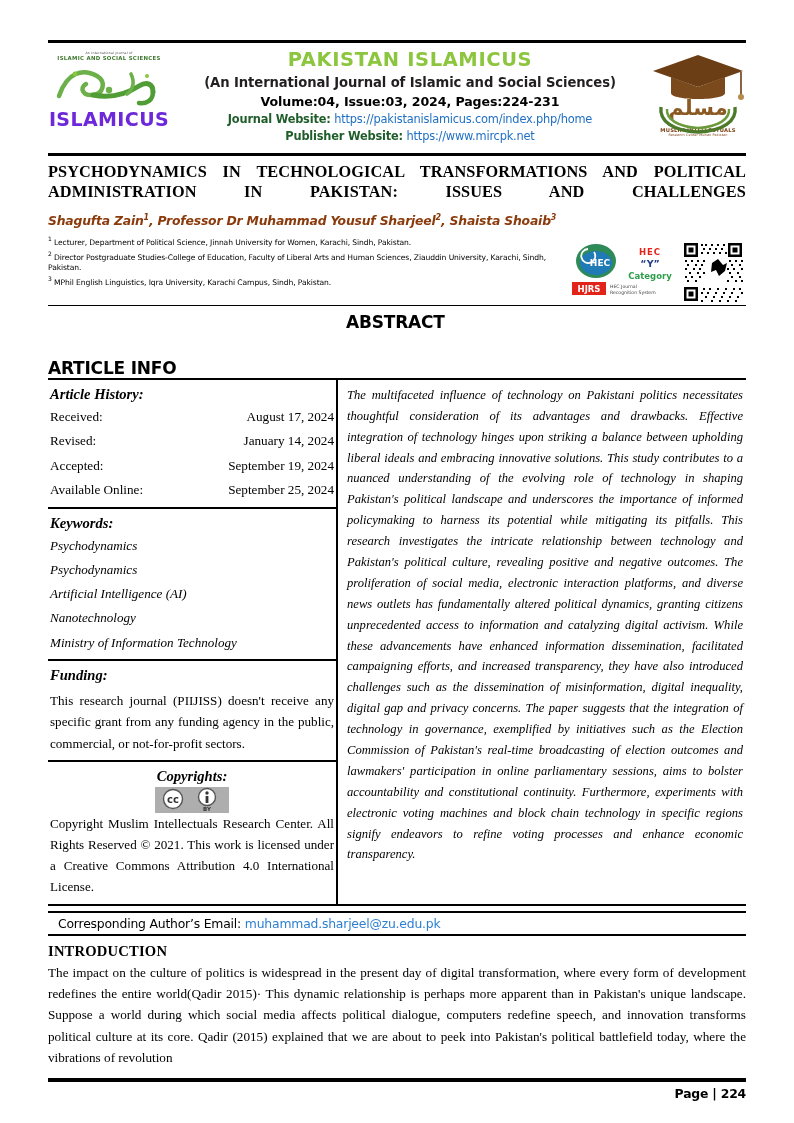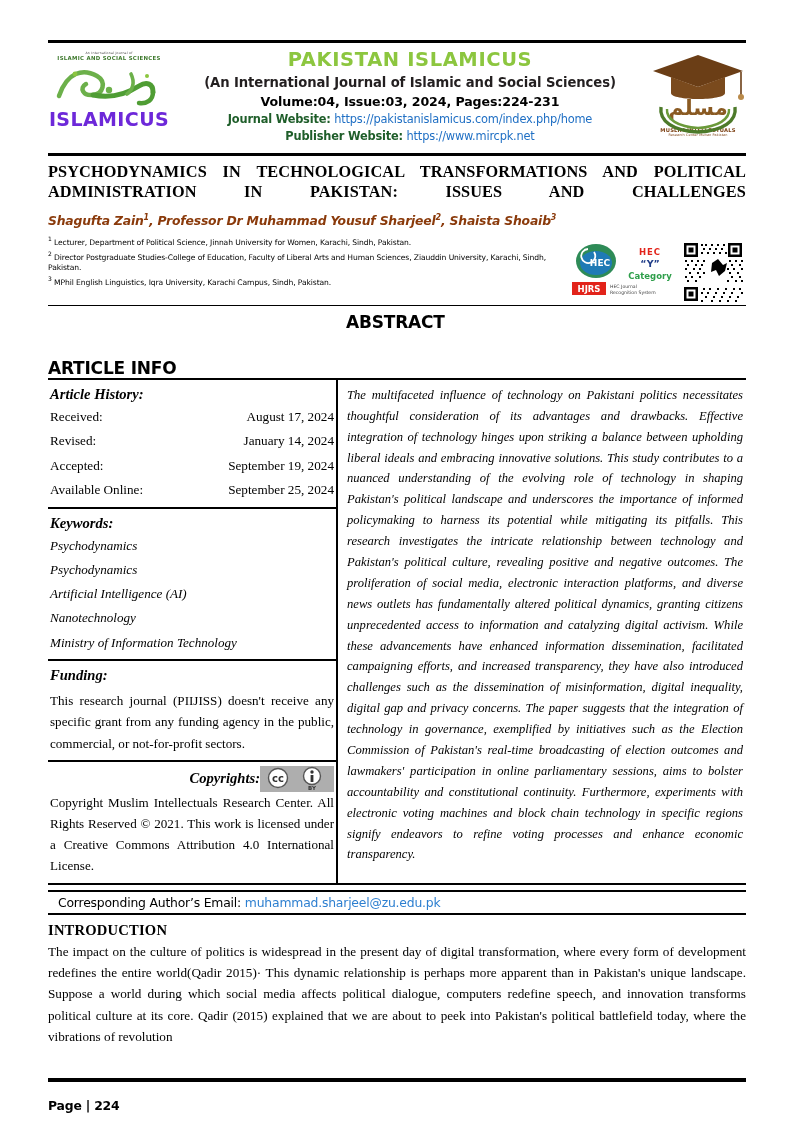--- a/index.html
+++ b/index.html
@@ -225,21 +225,21 @@
     line-height: 1.2;
     margin-bottom: 8.5px;
   }
   .kw:last-child { margin-bottom: 3px; }
   .para-just {
     font-size: 13.1px;
     line-height: 1.62;
     text-align: justify;
     margin: 0;
   }
-  .cc-head { display: flex; align-items: center; justify-content: flex-end; }
+  .cc-head { display: flex; align-items: center; justify-content: center; flex-direction: column; }
   .cc-badge { width: 74px; height: 26px; }
 
   .abstract {
     font-style: italic;
     font-size: 12.6px;
     line-height: 1.66;
     text-align: justify;
     margin: 0;
     padding-right: 3px;
   }
@@ -276,22 +276,23 @@
     position: absolute;
     left: 48px;
     top: 1078px;
     width: 698px;
   }
   .footer .bar { border-top: 4px solid #000; width: 100%; }
   .footer .pg {
     font-family: "DejaVu Sans", sans-serif;
     font-size: 12.4px;
     font-weight: bold;
-    padding-top: 16px;
+    padding-top: 4px;
     letter-spacing: -.2px;
+    text-align: right;
   }
 </style>
 </head>
 <body>
 
 <div id="page">
   <div class="sheet">
 
     <div class="masthead">
 

